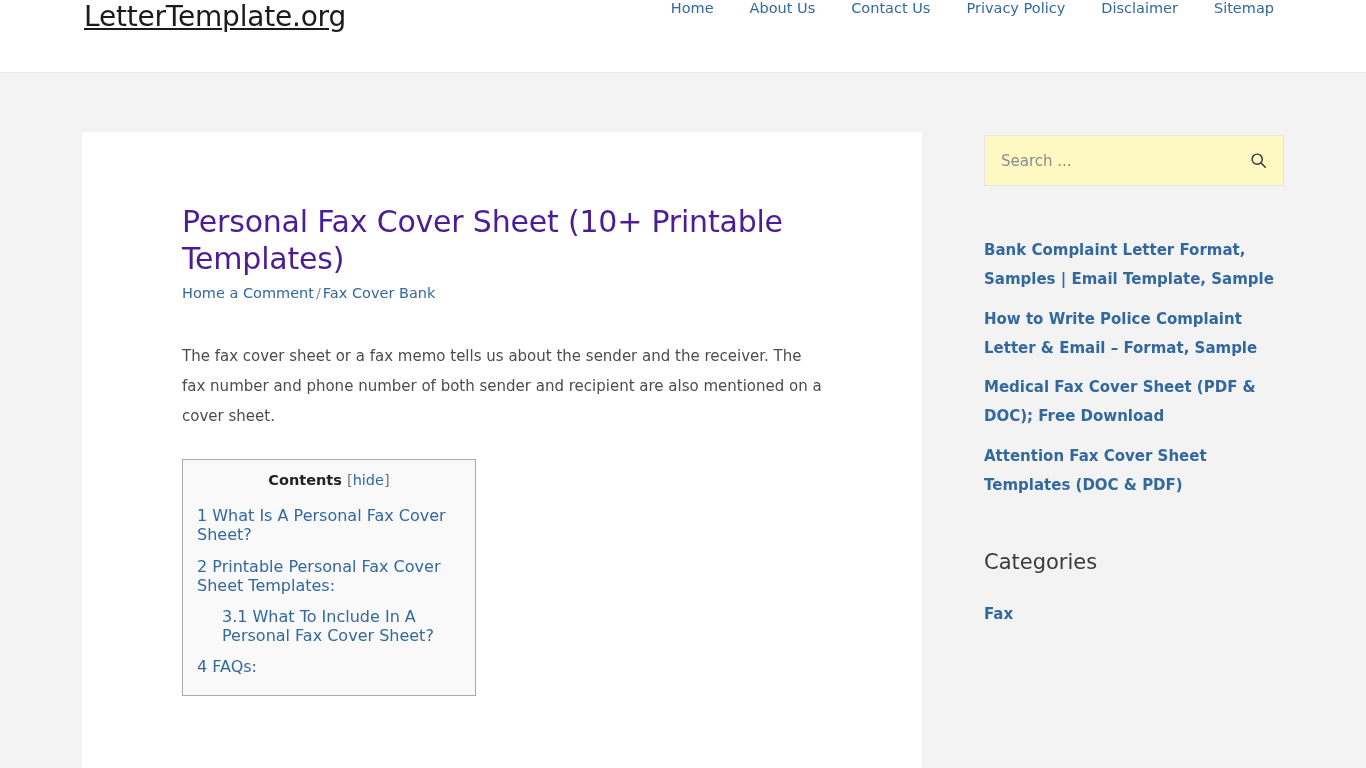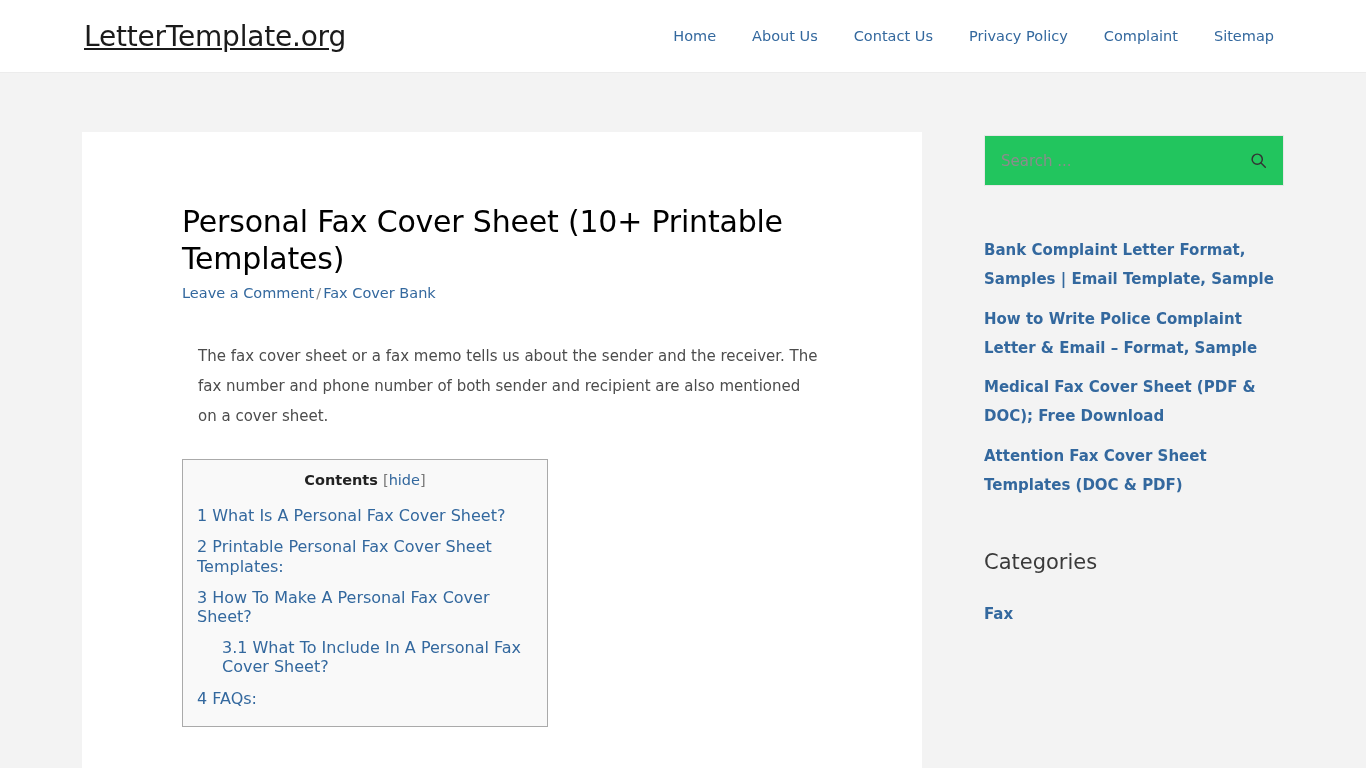--- a/index.html
+++ b/index.html
@@ -12,21 +12,21 @@
     background: #f3f3f3;
     font-family: "DejaVu Sans", "Liberation Sans", sans-serif;
     -webkit-font-smoothing: antialiased;
   }
 
   
   .site-header {
     background: #ffffff;
     height: 73px;
     display: flex;
-    align-items: center;
+    align-items: flex-start;
     padding: 0 84px 0 84px;
     border-bottom: 1px solid #ececec;
   }
   .site-title {
     font-size: 28px;
     font-weight: 400;
     color: #1b1b1b;
     letter-spacing: -0.2px;
     white-space: nowrap;
   }
@@ -56,49 +56,49 @@
     width: 840px;
     background: #ffffff;
     padding: 72px 100px 40px 100px;
     min-height: 700px;
   }
 
   .entry-title {
     font-size: 30px;
     line-height: 1.22;
     font-weight: 400;
-    color: #000000;
+    color: #4c1d95;
     margin: 0 0 8px 0;
     letter-spacing: -0.2px;
   }
   .entry-meta {
     font-size: 14.5px;
     color: #8a8a8a;
     margin: 0 0 40px 0;
   }
   .entry-meta a {
     color: #33689e;
     text-decoration: none;
     cursor: pointer;
   }
   .entry-meta .sep { color: #8a8a8a; padding: 0 2px; }
 
   .entry-p {
     font-size: 15px;
     line-height: 2.0;
     color: #4c4c4c;
-    margin: 0 0 28px 16px;
+    margin: 0 0 28px 0;
   }
 
   
   .toc {
     border: 1px solid #aaaaaa;
     background: #f9f9f9;
     padding: 12px 14px 16px 14px;
-    width: 366px;
+    width: 294px;
     margin: 0 0 40px 0;
     font-size: 14px;
   }
   .toc-title {
     text-align: center;
     color: #222;
     font-weight: 700;
     font-size: 14.5px;
     margin-bottom: 18px;
   }
@@ -121,21 +121,21 @@
   }
 
   
   .sidebar { width: 300px; padding-top: 3px; }
 
   .search-form {
     position: relative;
     display: flex;
     align-items: center;
     border: 1px solid #e6e6e6;
-    background: #22c55e;
+    background: #fef9c3;
     height: 51px;
     padding: 0 14px;
   }
   .search-input {
     border: 0;
     outline: none;
     background: transparent;
     font-family: "DejaVu Sans", "Liberation Sans", sans-serif;
     font-size: 15px;
     color: #555;
@@ -179,52 +179,49 @@
 <body>
 
 <header class="site-header">
   <a class="site-title" href="#">LetterTemplate.org</a>
 
   <nav class="main-nav">
     <a class="nav-link" href="#">Home</a>
     <a class="nav-link" href="#">About Us</a>
     <a class="nav-link" href="#">Contact Us</a>
     <a class="nav-link" href="#">Privacy Policy</a>
-    <a class="nav-link" href="#">Complaint</a>
+    <a class="nav-link" href="#">Disclaimer</a>
     <a class="nav-link" href="#">Sitemap</a>
   </nav>
 </header>
 
 <div class="page-wrap">
 
   <main class="content-card">
 
     <h1 class="entry-title">Personal Fax Cover Sheet (10+ Printable Templates)</h1>
 
     <div class="entry-meta">
-      <a href="#">Leave a Comment</a><span class="sep">/</span><a href="#">Fax Cover Bank</a>
+      <a href="#">Home a Comment</a><span class="sep">/</span><a href="#">Fax Cover Bank</a>
     </div>
 
     <p class="entry-p">The fax cover sheet or a fax memo tells us about the sender and the receiver. The fax number and phone number of both sender and recipient are also mentioned on a cover sheet.</p>
 
     <div class="toc">
       <div class="toc-title">
         <span>Contents</span>
         <span class="toggle-wrap"><span>[</span><a href="#">hide</a><span>]</span></span>
       </div>
 
       <ul class="toc-list">
         <li>
           <a href="#">1 What Is A Personal Fax Cover Sheet?</a>
         </li>
         <li>
           <a href="#">2 Printable Personal Fax Cover Sheet Templates:</a>
-        </li>
-        <li>
-          <a href="#">3 How To Make A Personal Fax Cover Sheet?</a>
         </li>
         <li class="sub">
           <a href="#">3.1 What To Include In A Personal Fax Cover Sheet?</a>
         </li>
         <li>
           <a href="#">4 FAQs:</a>
         </li>
       </ul>
     </div>
 

